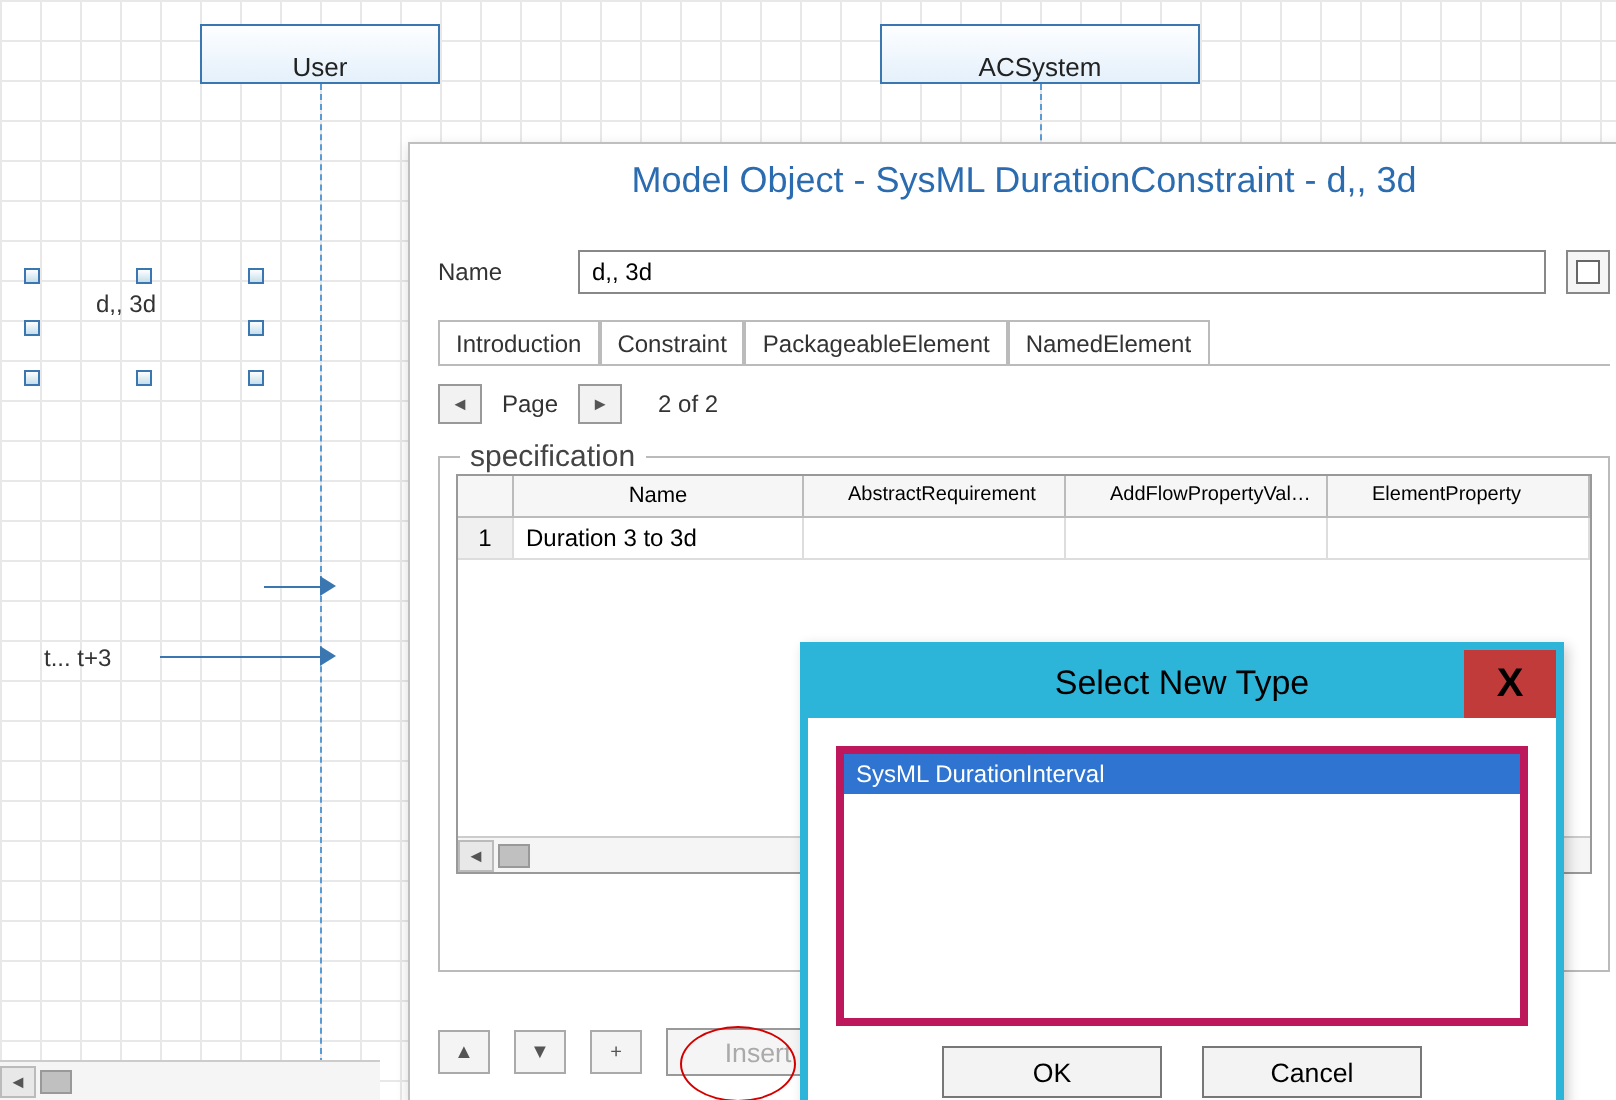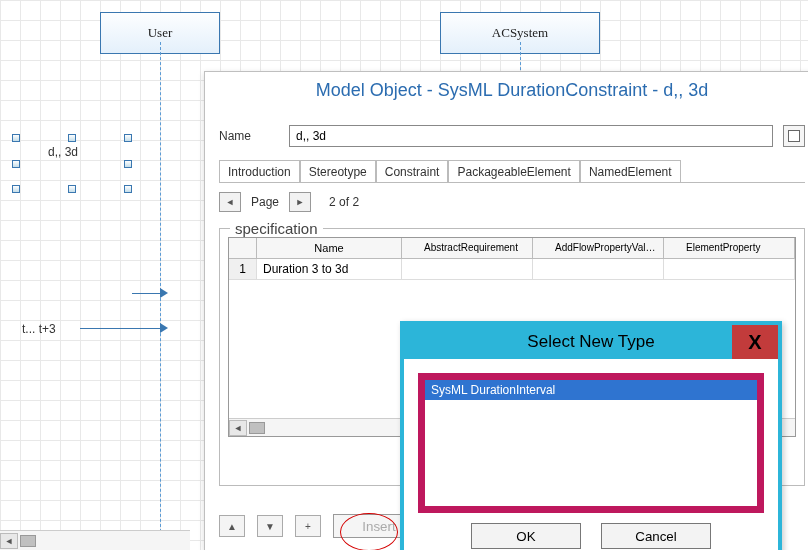--- a/index.html
+++ b/index.html
@@ -5,23 +5,23 @@
   * { box-sizing: border-box; }
   html, body { margin: 0; padding: 0; font-family: Arial, sans-serif; font-size: 12px; background: #fff; overflow: hidden; width: 808px; height: 550px; }
   .canvas {
     position: absolute; left: 0; top: 0; width: 808px; height: 550px;
     background-image:
       linear-gradient(to right, #e8e8e8 1px, transparent 1px),
       linear-gradient(to bottom, #e8e8e8 1px, transparent 1px);
     background-size: 20px 20px;
   }
   .lifeline-box {
-    position: absolute; top: 12px; height: 42px; border: 1px solid #3a77b0;
-    background: linear-gradient(#fdfeff, #e4f0fb); display: flex; align-items: center; justify-content: center;
-    font-size: 13px; color: #222; font-family: Liberation Serif, serif;
+    position: absolute; top: 12px; height: 30px; border: 1px solid #3a77b0;
+    background: linear-gradient(#fdfeff, #e4f0fb); display: flex; align-items: flex-end; justify-content: center;
+    font-size: 13px; color: #222;
   }
   .lifeline {
     position: absolute; top: 42px; width: 0; height: 500px;
     border-left: 1px dashed #5b9bd5;
   }
   .handle {
     position: absolute; width: 8px; height: 8px; border: 1px solid #3a77b0;
     background: linear-gradient(#fdfeff,#c5deea);
   }
   .diag-label { position: absolute; font-size: 12px; color: #333; }
@@ -83,21 +83,21 @@
     box-shadow: 2px 2px 6px rgba(0,0,0,0.2);
     margin-top: 48px;
   }
   .modal-title-row { height: 34px; background: #2cb5d9; display: flex; align-items: center; justify-content: center; position: relative; }
   .modal-title { color: #000; font-size: 17px; }
   .modal-close {
     position: absolute; right: 0; top: 0; width: 46px; height: 34px; background: #c23b3b; color: #000;
     display: flex; align-items: center; justify-content: center; font-size: 20px; font-weight: bold; cursor: pointer;
   }
   .modal-body { padding: 14px; }
-  .listbox { border: 7px solid #be185d; height: 140px; background: #fff; }
+  .listbox { border: 4px solid #be185d; height: 140px; background: #fff; }
   .list-item { padding: 3px 6px; font-size: 12px; color: #fff; background: #2f74d0; }
   .modal-foot { display: flex; gap: 20px; justify-content: center; padding: 10px 0 4px; }
   .m-btn { width: 110px; height: 26px; border: 1px solid #777; background: #f3f3f3; }
 </style>
 </head>
 <body>
 
 <div class="canvas">
 
   <div class="lifeline-box" style="left:100px;width:120px">
@@ -138,21 +138,20 @@
   <div class="dlg-title">Model Object - SysML DurationConstraint - d,, 3d</div>
   <div class="dlg-body">
     <div class="name-row">
       <div class="name-label">Name</div>
       <input class="name-input" value="d,, 3d" style="">
       <div class="name-end-btn"></div>
     </div>
 
     <div class="tabs">
       <div class="tab"><span>Introduction</span></div>
-      <div class="tab"><span>Stereotype</span></div>
       <div class="tab"><span>Constraint</span></div>
       <div class="tab"><span>PackageableElement</span></div>
       <div class="tab"><span>NamedElement</span></div>
     </div>
 
     <div class="pager">
       <div class="pager-btn">◄</div>
       <div class="pager-label">Page</div>
       <div class="pager-btn">►</div>
       <div class="pager-pos">2 of 2</div>

